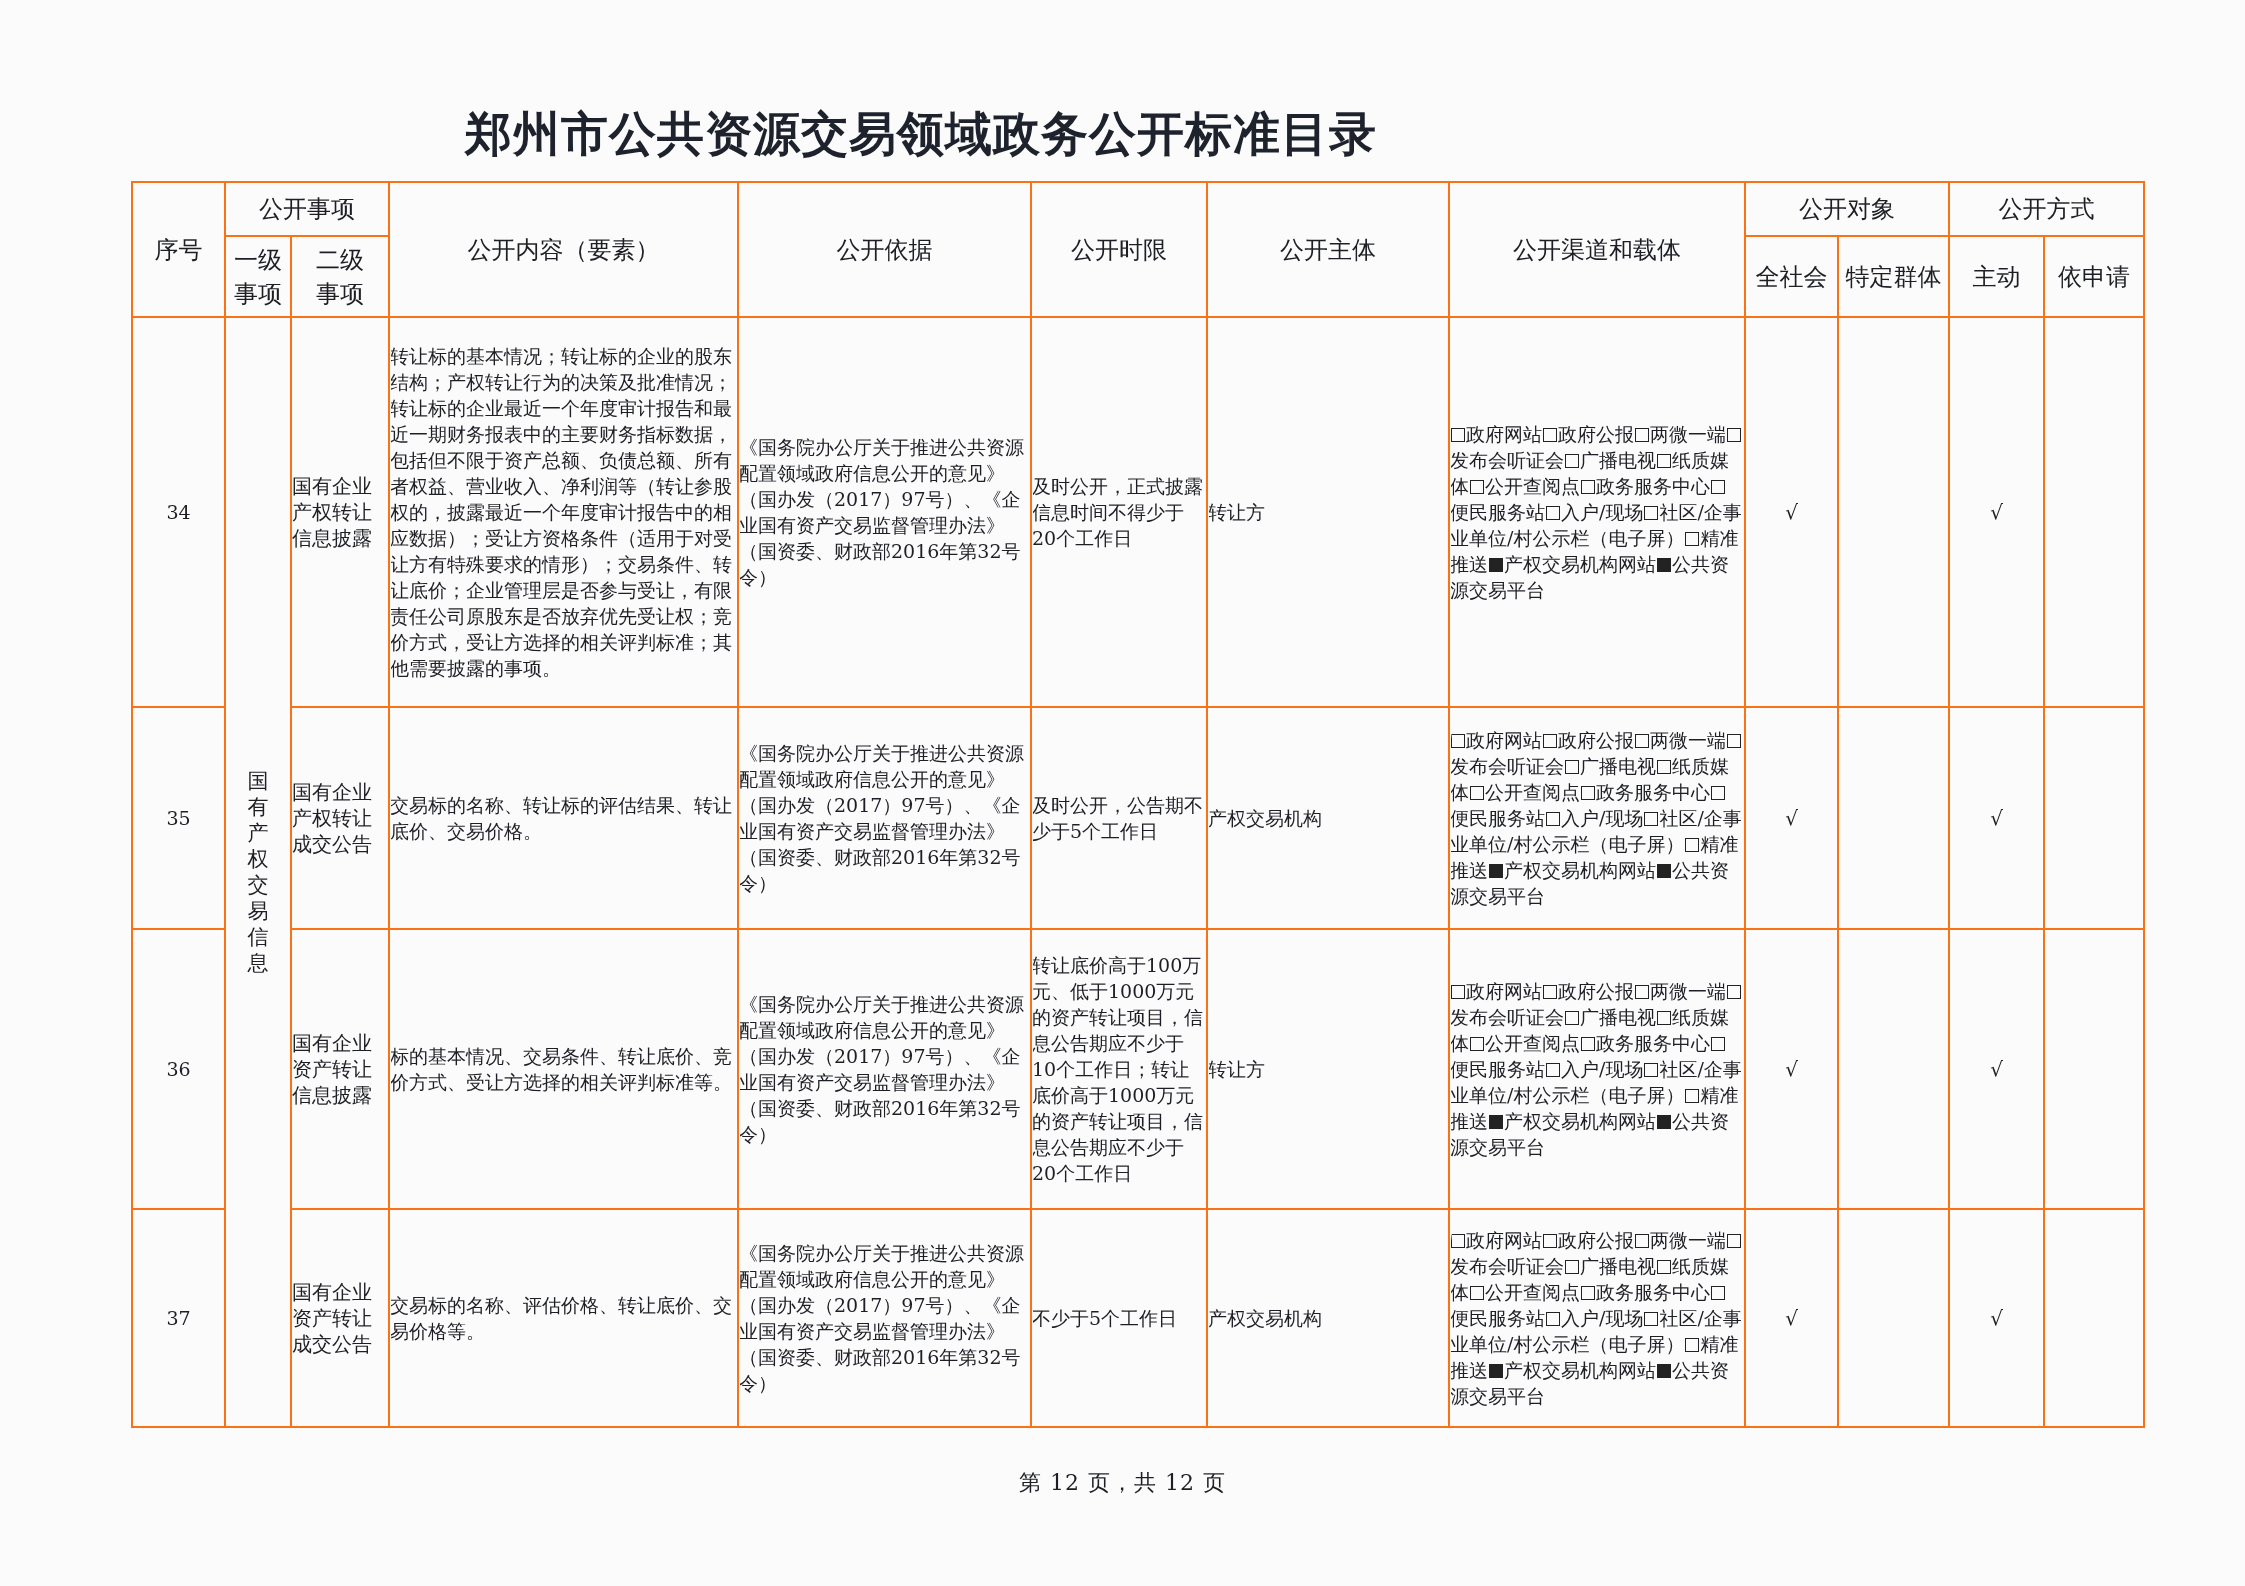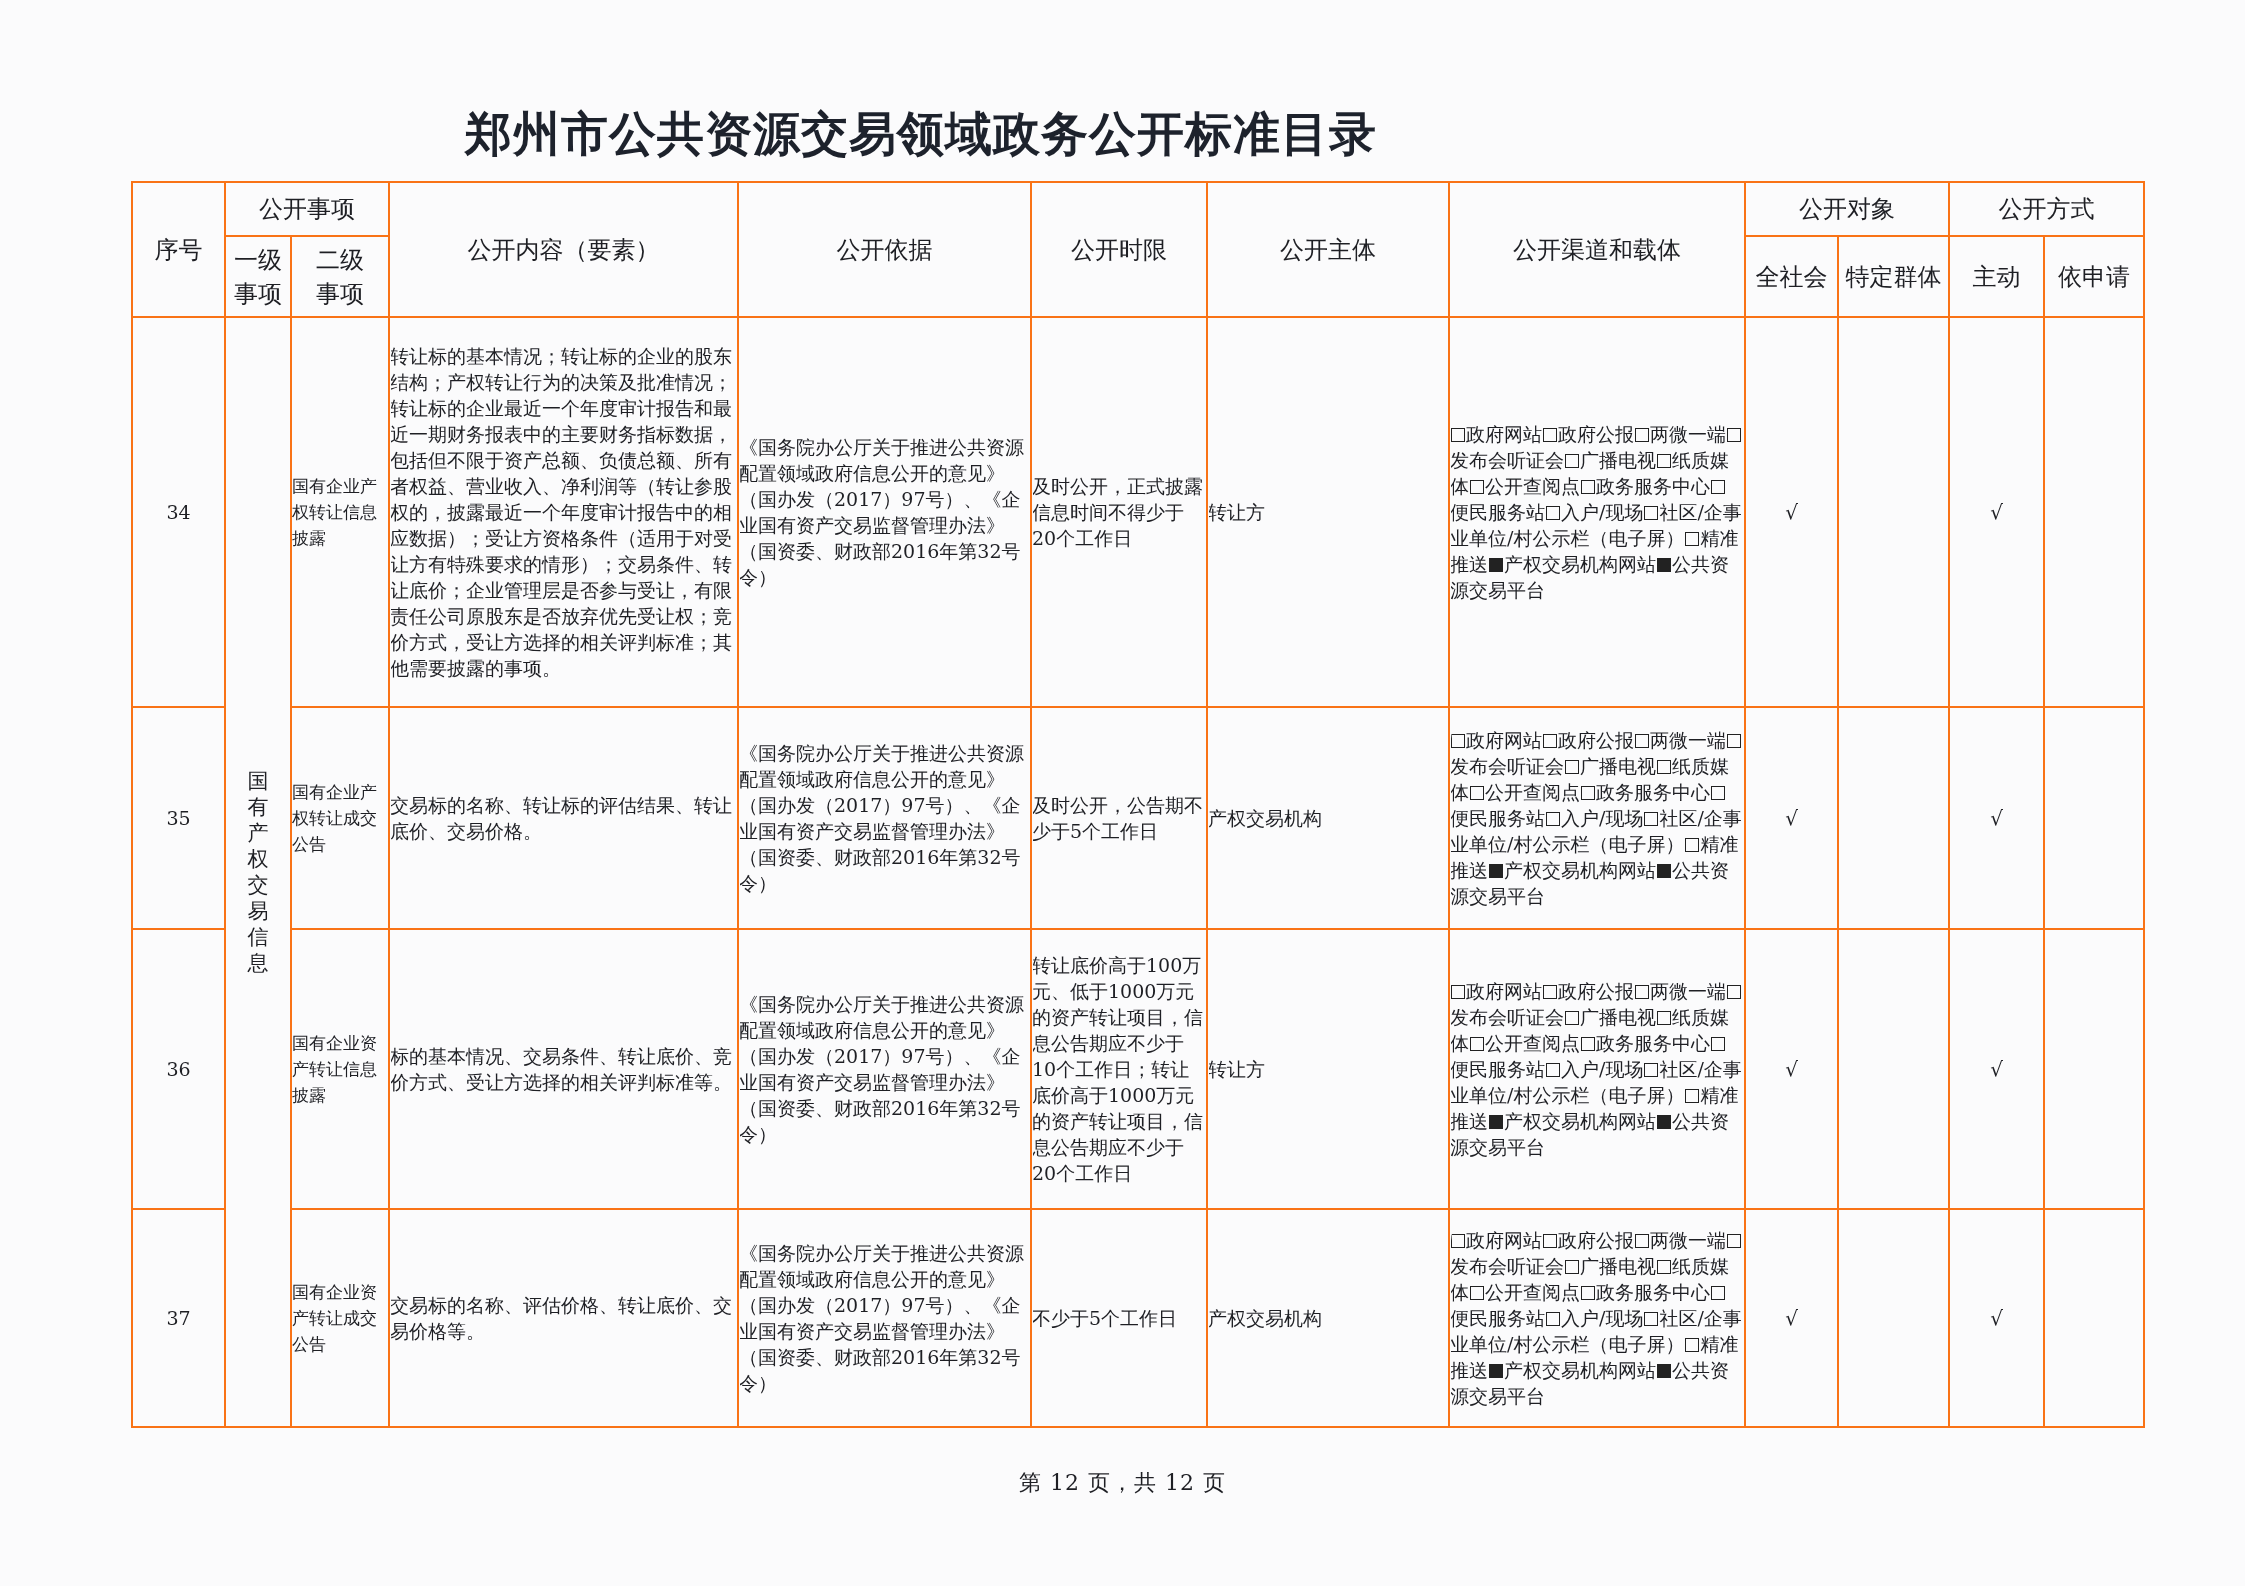--- a/index.html
+++ b/index.html
@@ -20,21 +20,21 @@
     width:2012px;
   }
   table.grid td, table.grid th {
     border:2px solid #f97316; padding:0; vertical-align:middle;
     font-weight:normal; overflow:hidden;
   }
   th { font-size:24px; text-align:center; line-height:34px; }
   td { font-size:19px; line-height:26px; }
   .num { font-size:19px; text-align:center; }
   .txt { padding:2px 4px; text-align:left;border-radius:32px; }
-  .level2 { font-size:17px; line-height:26px; padding:0 2px; }
+  .level2 { font-size:20px; line-height:26px; padding:0 2px; }
   .vertical { text-align:center; font-size:21px; line-height:26px; width:24px; margin:0 auto; word-break:break-all; }
   .check { font-size:20px; text-align:center; }
   .sq { display:inline-block; width:14px; height:14px; border:1.5px solid #222; margin:0 1px; vertical-align:-1px; box-sizing:border-box; }
   .sq.filled { background:#222; }
   .footer {
     position:absolute; top:1468px; left:0; width:2245px; text-align:center;
     font-size:22px; letter-spacing:1px; color:#1e1f24;
   }
 </style>
 </head>

